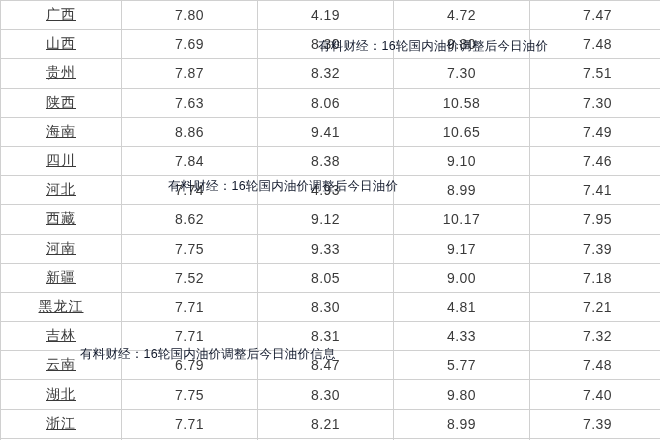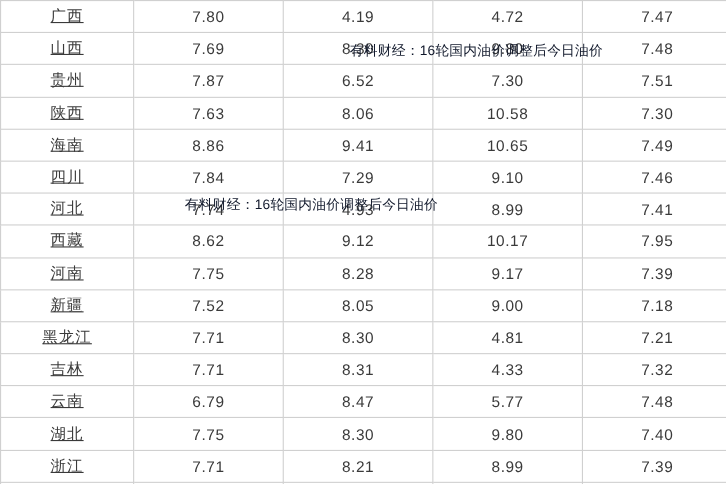--- a/index.html
+++ b/index.html
@@ -78,63 +78,63 @@
       <tr>
         <td class="region">山西</td>
         <td class="num">7.69</td>
         <td class="num">8.30</td>
         <td class="num">9.80</td>
         <td class="num">7.48</td>
       </tr>
       <tr>
         <td class="region">贵州</td>
         <td class="num">7.87</td>
-        <td class="num">6.52</td>
+        <td class="num">8.32</td>
         <td class="num">7.30</td>
         <td class="num">7.51</td>
       </tr>
       <tr>
         <td class="region">陕西</td>
         <td class="num">7.63</td>
         <td class="num">8.06</td>
         <td class="num">10.58</td>
         <td class="num">7.30</td>
       </tr>
       <tr>
         <td class="region">海南</td>
         <td class="num">8.86</td>
         <td class="num">9.41</td>
         <td class="num">10.65</td>
         <td class="num">7.49</td>
       </tr>
       <tr>
         <td class="region">四川</td>
         <td class="num">7.84</td>
-        <td class="num">7.29</td>
+        <td class="num">8.38</td>
         <td class="num">9.10</td>
         <td class="num">7.46</td>
       </tr>
       <tr>
         <td class="region">河北</td>
         <td class="num">7.74</td>
         <td class="num">4.93</td>
         <td class="num">8.99</td>
         <td class="num">7.41</td>
       </tr>
       <tr>
         <td class="region">西藏</td>
         <td class="num">8.62</td>
         <td class="num">9.12</td>
         <td class="num">10.17</td>
         <td class="num">7.95</td>
       </tr>
       <tr>
         <td class="region">河南</td>
         <td class="num">7.75</td>
-        <td class="num">8.28</td>
+        <td class="num">9.33</td>
         <td class="num">9.17</td>
         <td class="num">7.39</td>
       </tr>
       <tr>
         <td class="region">新疆</td>
         <td class="num">7.52</td>
         <td class="num">8.05</td>
         <td class="num">9.00</td>
         <td class="num">7.18</td>
       </tr>
@@ -178,14 +178,15 @@
         <td class="num">7.69</td>
         <td class="num">8.19</td>
         <td class="num">9.18</td>
         <td class="num">7.45</td>
       </tr>
     </tbody>
   </table>
 
   <div class="watermark wm1">有料财经：16轮国内油价调整后今日油价</div>
   <div class="watermark wm2">有料财经：16轮国内油价调整后今日油价</div>
+  <div class="watermark wm3">有料财经：16轮国内油价调整后今日油价信息</div>
 
 </div>
 
 </body></html>

